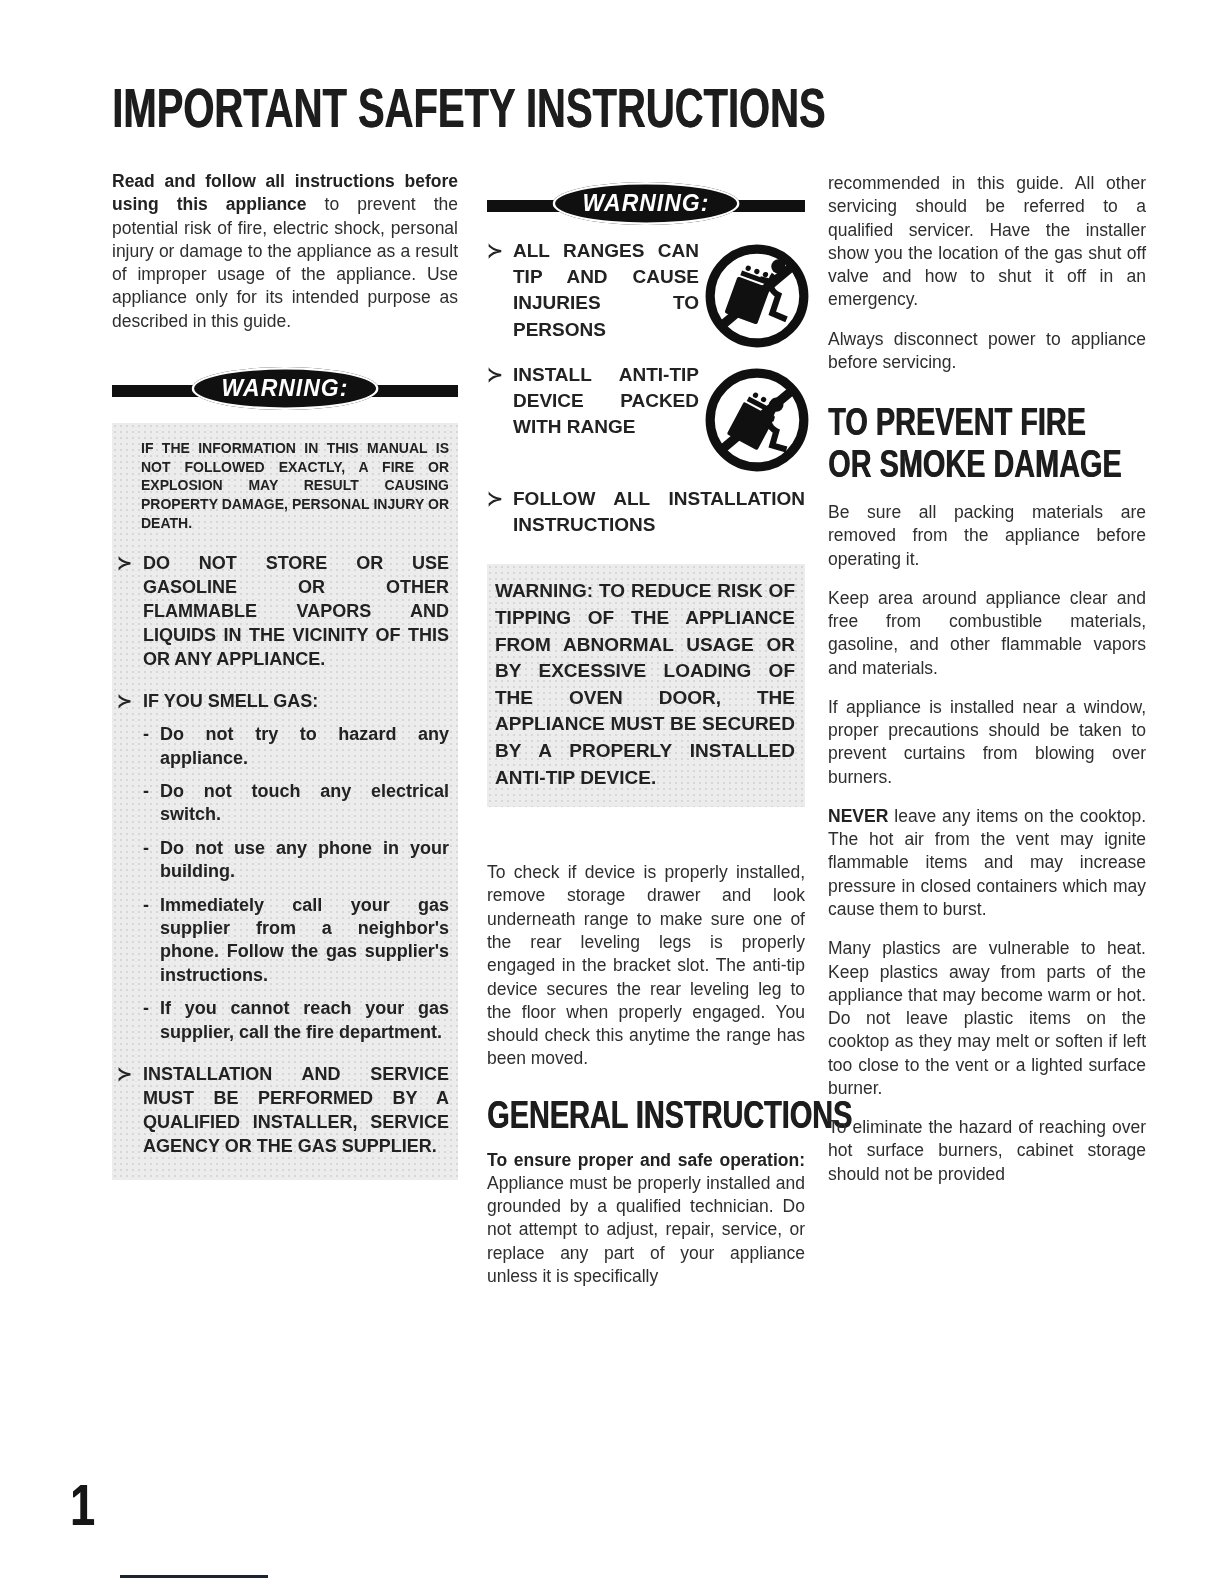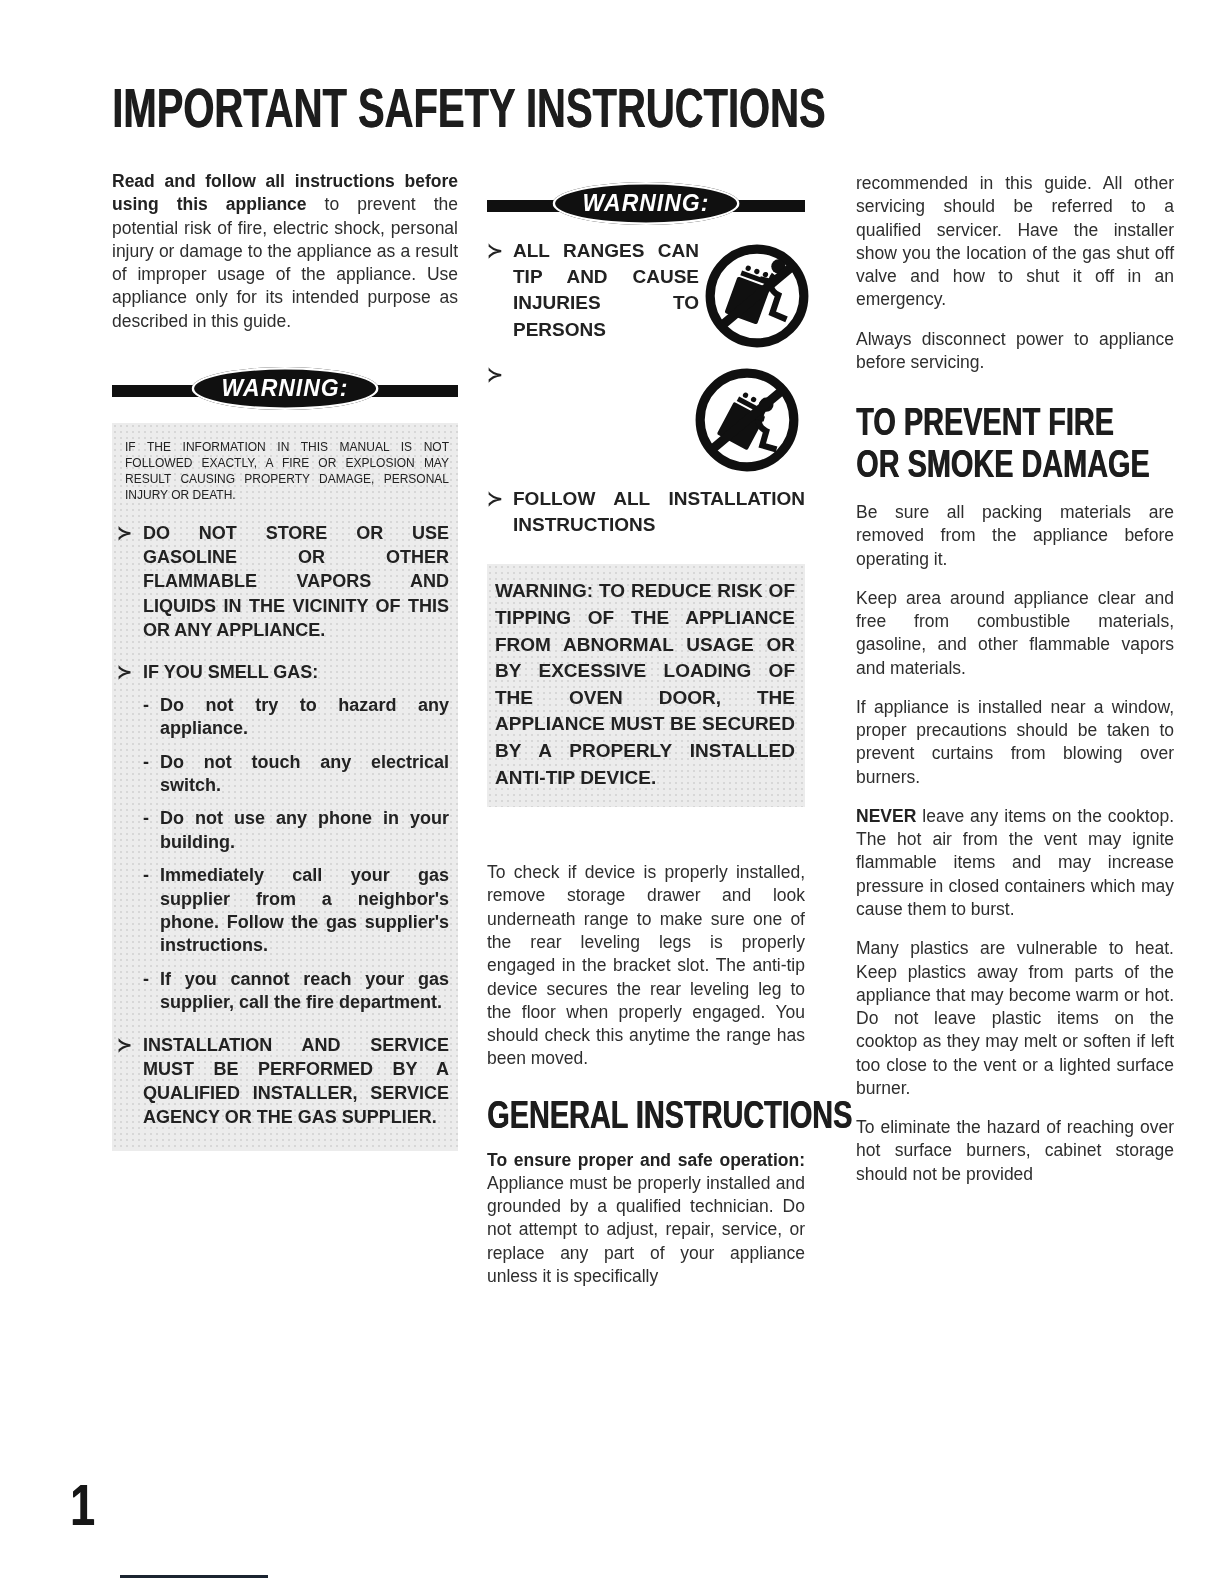--- a/index.html
+++ b/index.html
@@ -18,21 +18,21 @@
     transform:scale(0.74,1.02); letter-spacing:0px;
   }
   .h2 { font-size:37px; transform:scale(0.78,1.05); margin:22px 0 14px 0; }
   .h2-line { font-size:37px; transform:scale(0.78,1.05); line-height:1.12; }
   .h2-block { margin:26px 0 18px 0; }
 
   
   .col { position:absolute; }
   #col1 { left:112px; top:170px; width:346px; }
   #col2 { left:487px; top:182px; width:318px; }
-  #col3 { left:856px; top:172px; width:318px; }
+  #col3 { left:828px; top:172px; width:318px; }
 
   
   .para { font-size:17.5px; line-height:1.33; text-align:justify; margin-bottom:16px; color:#2e2e2e; }
   .bold-run { font-weight:bold; color:#222; }
 
   
   .warn-banner { position:relative; height:48px; margin:34px 0 8px 0; }
   .warn-banner.first { margin-top:0; }
   .warn-bar { position:absolute; left:0; right:0; top:18px; height:12px; background:#101010; }
   .warn-oval {
@@ -45,21 +45,21 @@
 
   
   .gray-box {
     background-color:#ececec;
     background-image:radial-gradient(#d7d7d7 1px, transparent 1.3px);
     background-size:6px 6px;
     padding:16px 9px 18px 5px;
   }
 
   
-  .warn-lead { font-weight:normal; font-size:12px; line-height:1.34; text-align:justify; color:#222; margin:0 0 18px 8px; }
+  .warn-lead { font-weight:bold; font-size:14px; line-height:1.34; text-align:justify; color:#222; margin:0 0 18px 24px; }
   .warn-item { display:flex; margin-bottom:18px; font-weight:bold; font-size:18px; line-height:1.34; color:#222; }
   .warn-item:last-child { margin-bottom:4px; }
   .warn-item .bullet { width:26px; flex:none; }
   .warn-item .txt { flex:1; text-align:justify; }
   .sub-item { display:flex; margin:10px 0 0 26px; font-weight:bold; font-size:18px; line-height:1.3; color:#222; }
   .sub-item .bullet { width:17px; flex:none; }
   .sub-item .txt { flex:1; text-align:justify; }
 
   
   .tip-row { display:flex; justify-content:space-between; align-items:flex-start; margin-bottom:10px; }
@@ -162,20 +162,21 @@
         <circle cx="76" cy="26" r="7" fill="#101010"></circle>
         <path d="M72 34 C66 42 68 50 76 54 L70 72 L84 78" stroke="#101010" stroke-width="6" fill="none"></path>
         <path d="M74 42 L58 38" stroke="#101010" stroke-width="5" fill="none"></path>
         <line x1="17" y1="87" x2="93" y2="23" stroke="#101010" stroke-width="9"></line>
       </svg>
     </div>
 
     <div class="tip-row">
       <div class="c2-item">
         <span class="bullet">≻</span>
+        <span class="txt txt-narrow">INSTALL ANTI-TIP DEVICE PACKED WITH RANGE</span>
       </div>
       <svg class="hazard-svg" viewBox="0 0 110 110">
         <circle cx="55" cy="55" r="46" fill="none" stroke="#101010" stroke-width="9"></circle>
         <g transform="rotate(28 44 72)">
           <rect x="26" y="42" width="34" height="36" rx="2" fill="#101010"></rect>
           <rect x="28" y="35" width="30" height="5" fill="#101010"></rect>
           <circle cx="33" cy="31" r="2.6" fill="#101010"></circle>
           <circle cx="42" cy="31" r="2.6" fill="#101010"></circle>
           <circle cx="51" cy="31" r="2.6" fill="#101010"></circle>
         </g>

